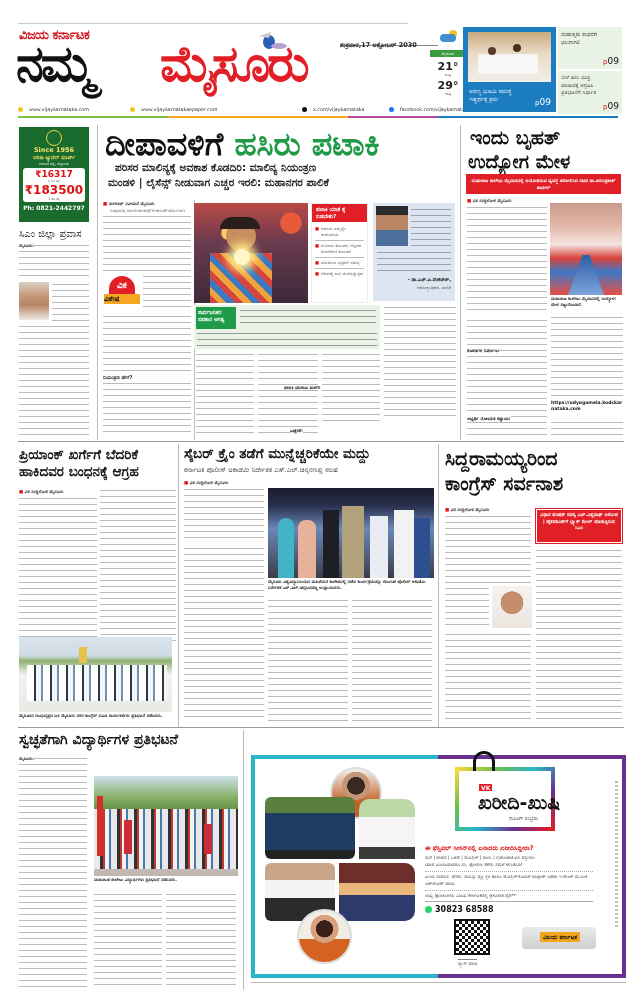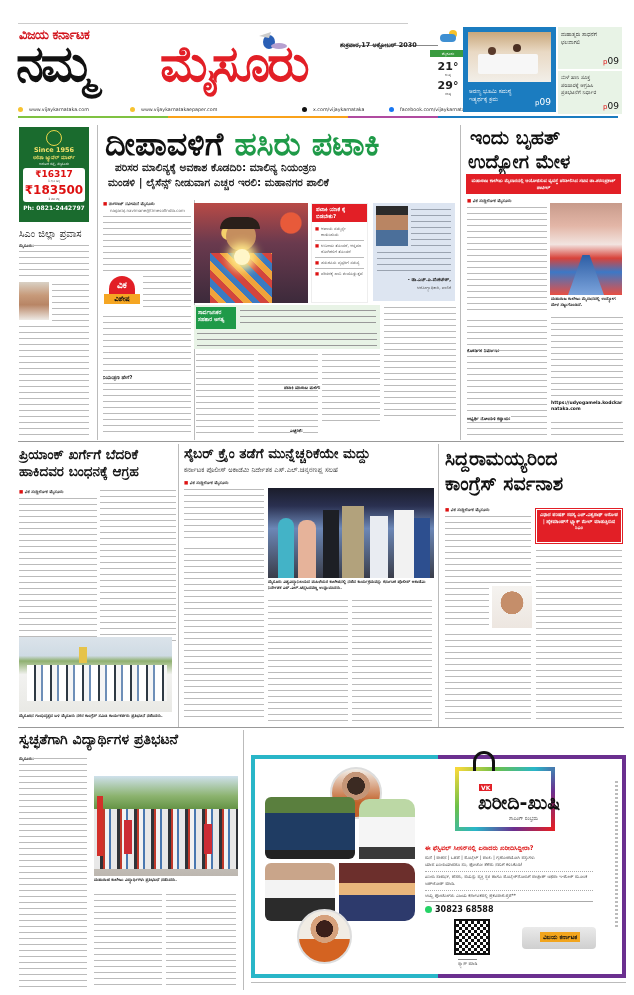--- a/index.html
+++ b/index.html
@@ -102,21 +102,21 @@
   <span style="color:#1f9a48">ಹಸಿರು ಪಟಾಕಿ</span>
 </div>
 <div class="abs" style="left:115px;top:161px;font-size:10.5px;color:#222;white-space:nowrap;font-weight:bold">ಪರಿಸರ ಮಾಲಿನ್ಯಕ್ಕೆ ಅವಕಾಶ ಕೊಡದಿರಿ: ಮಾಲಿನ್ಯ ನಿಯಂತ್ರಣ</div>
 <div class="abs" style="left:108px;top:176px;font-size:10.5px;color:#222;white-space:nowrap;font-weight:bold">ಮಂಡಳಿ | ಲೈಸೆನ್ಸ್ ನೀಡುವಾಗ ಎಚ್ಚರ ಇರಲಿ: ಮಹಾನಗರ ಪಾಲಿಕೆ</div>
 
 <div class="abs byline" style="left:103px;top:201px">ನಾಗರಾಜ್ ನವೀಮನೆ ಮೈಸೂರು</div>
 <div class="abs" style="left:110px;top:208px;font-size:4px;color:#666">nagaraj.navimane@timesofindia.com</div>
 <div class="abs txt lines" style="left:103px;top:214px;width:88px;height:60px"></div>
 <div class="abs" style="left:104px;top:276px;width:36px;height:36px">
   <div style="width:26px;height:18px;margin:0 auto;background:#e21f26;color:#fff;border-radius:13px 13px 0 0;text-align:center;font-size:9px;font-weight:bold;line-height:18px">ವಿಕ</div>
-  <div style="background:#f5a623;color:#111;text-align:center;font-size:7px;font-weight:bold;line-height:10px">ವಿಶೇಷ</div>
+  <div style="background:#f5a623;color:#111;font-size:7px;font-weight:bold;line-height:10px">ವಿಶೇಷ</div>
 </div>
 <div class="abs txt lines" style="left:143px;top:274px;width:48px;height:38px"></div>
 <div class="abs txt lines" style="left:103px;top:314px;width:88px;height:60px"></div>
 <div class="abs" style="left:103px;top:374px;font-size:5px;font-weight:bold;color:#111">ನಿಯಂತ್ರಣ ಹೇಗೆ?</div>
 <div class="abs txt lines" style="left:103px;top:381px;width:88px;height:56px"></div>
 <div class="vr" style="left:194px;top:200px;height:240px"></div>
 
 <div class="photo" style="left:194px;top:203px;width:114px;height:100px;background:radial-gradient(circle at 30% 30%,#f5d06b 0 6%,transparent 7%),radial-gradient(circle at 85% 20%,#e85a3a 0 8%,transparent 9%),linear-gradient(180deg,#b84a46 0%,#6a3a4e 40%,#3c2a3b 100%)">
   <div style="position:absolute;left:32px;top:18px;width:30px;height:30px;border-radius:50%;background:#c58e5e"></div>
   <div style="position:absolute;left:26px;top:14px;width:40px;height:12px;border-radius:12px 12px 0 0;background:#2a1f1a"></div>

